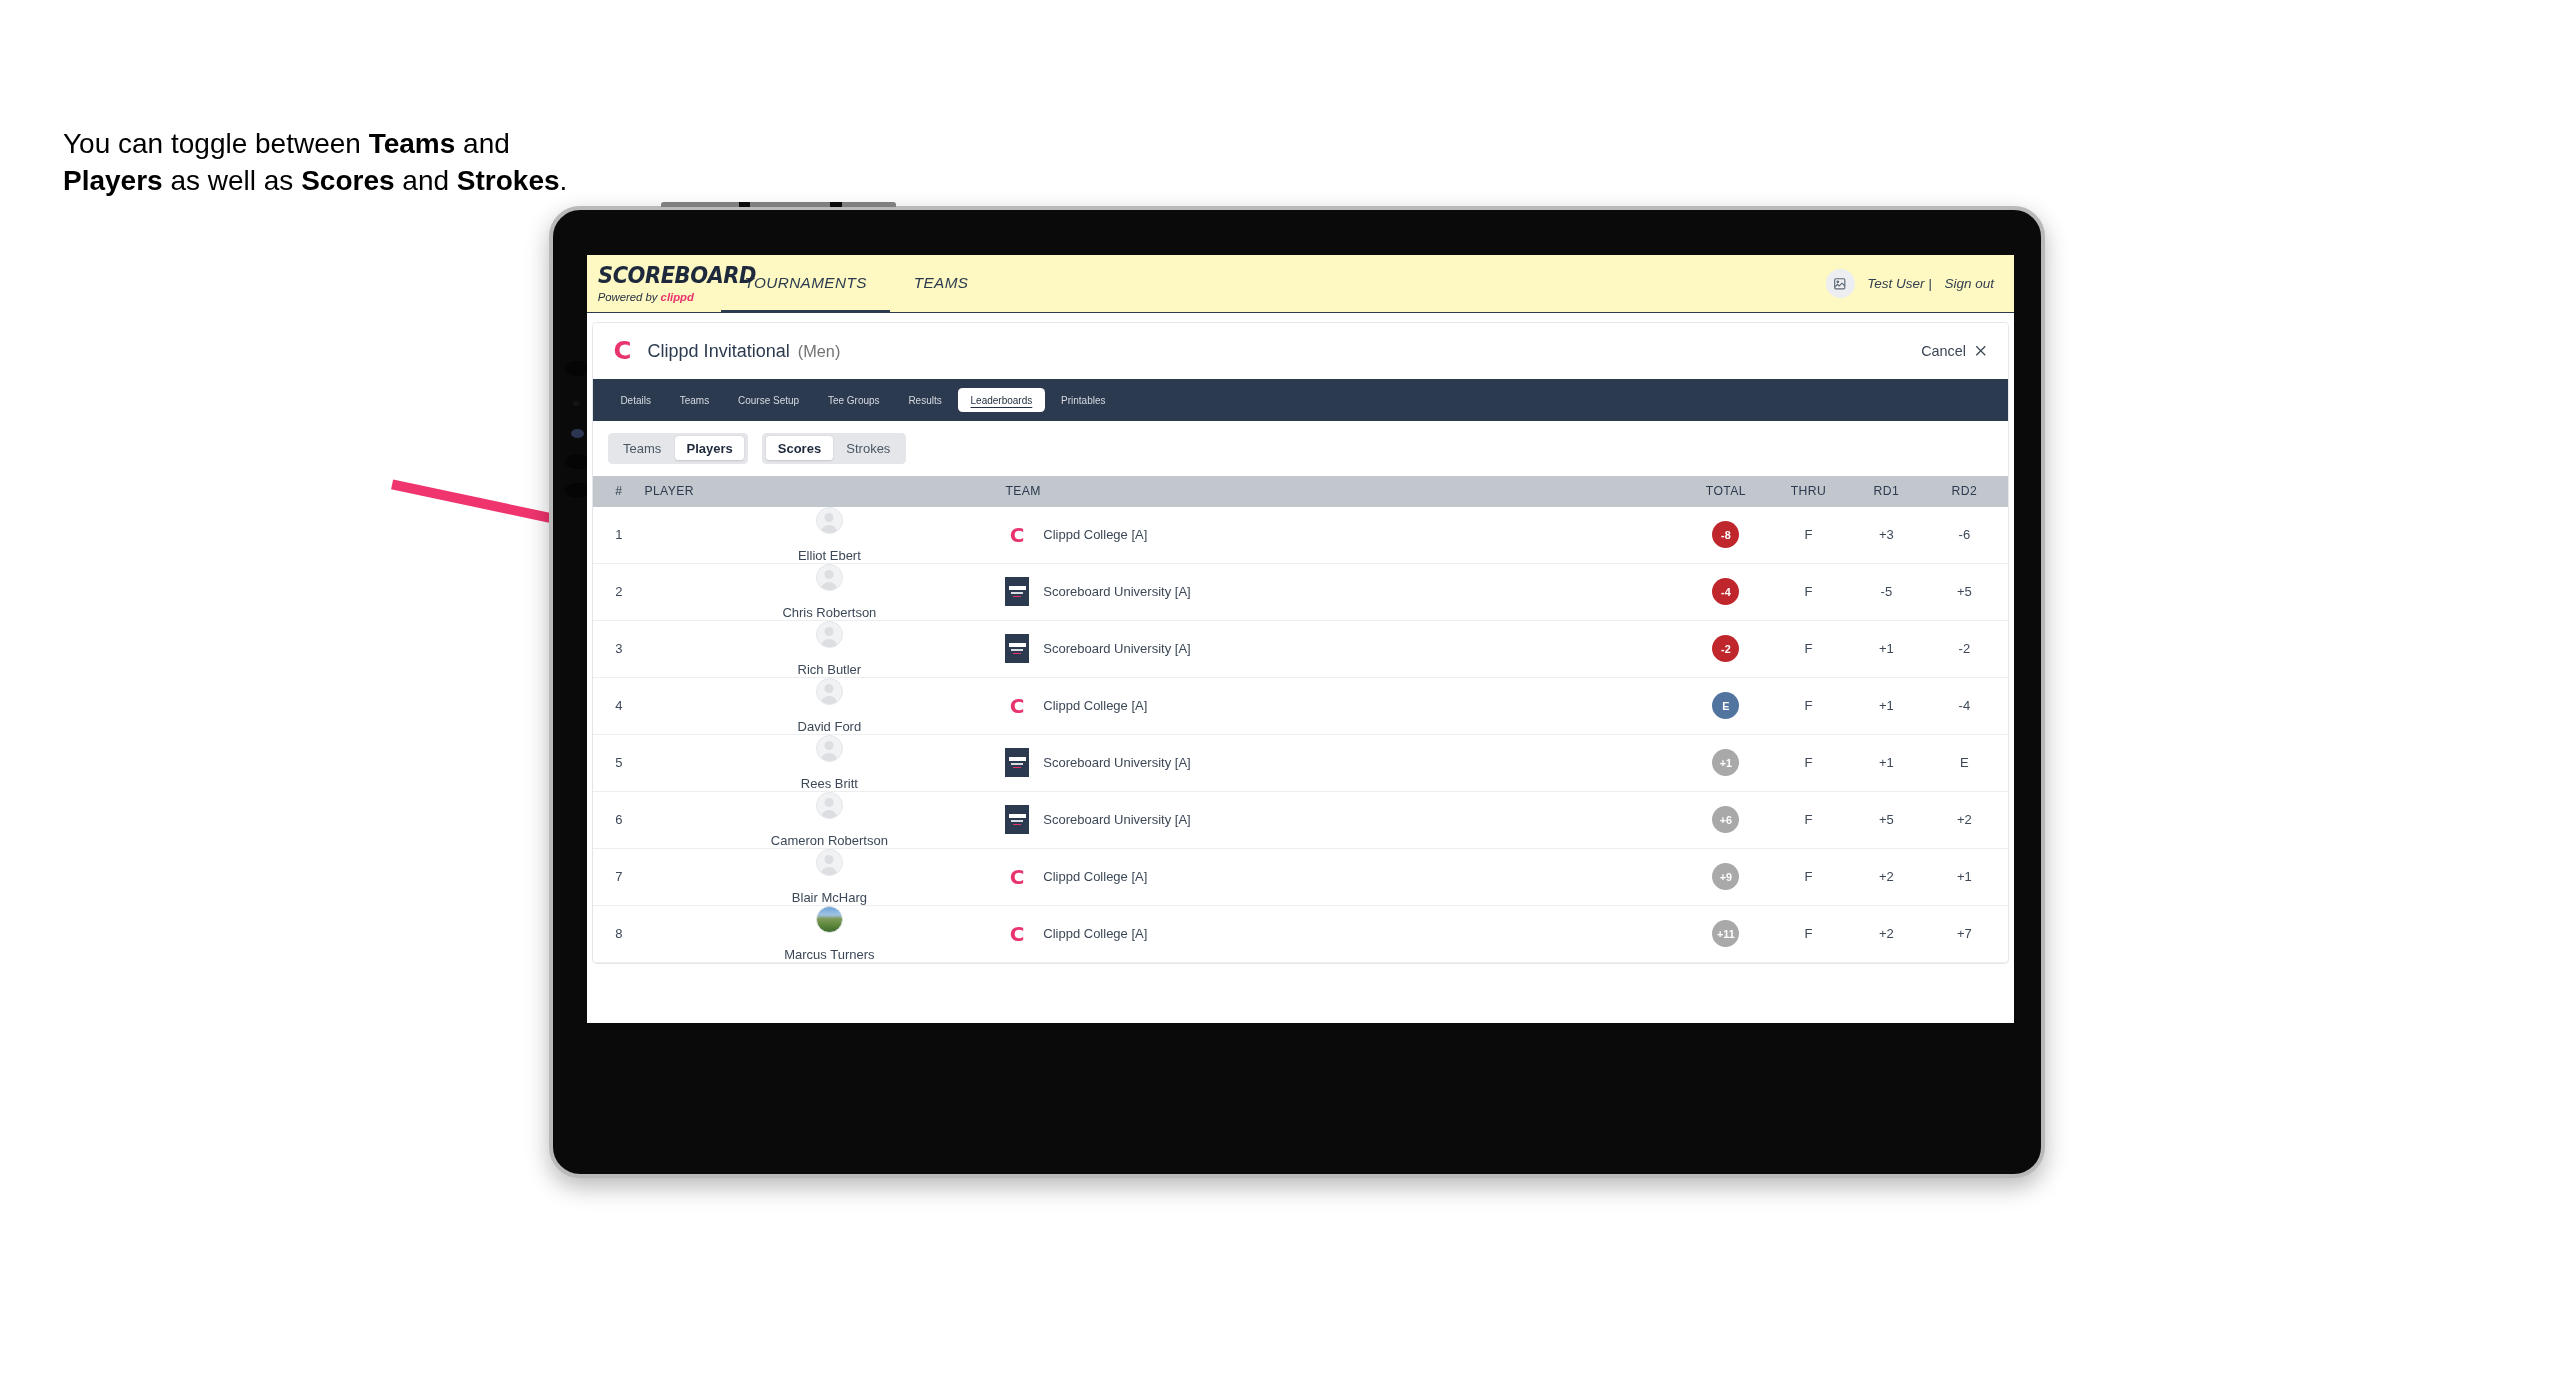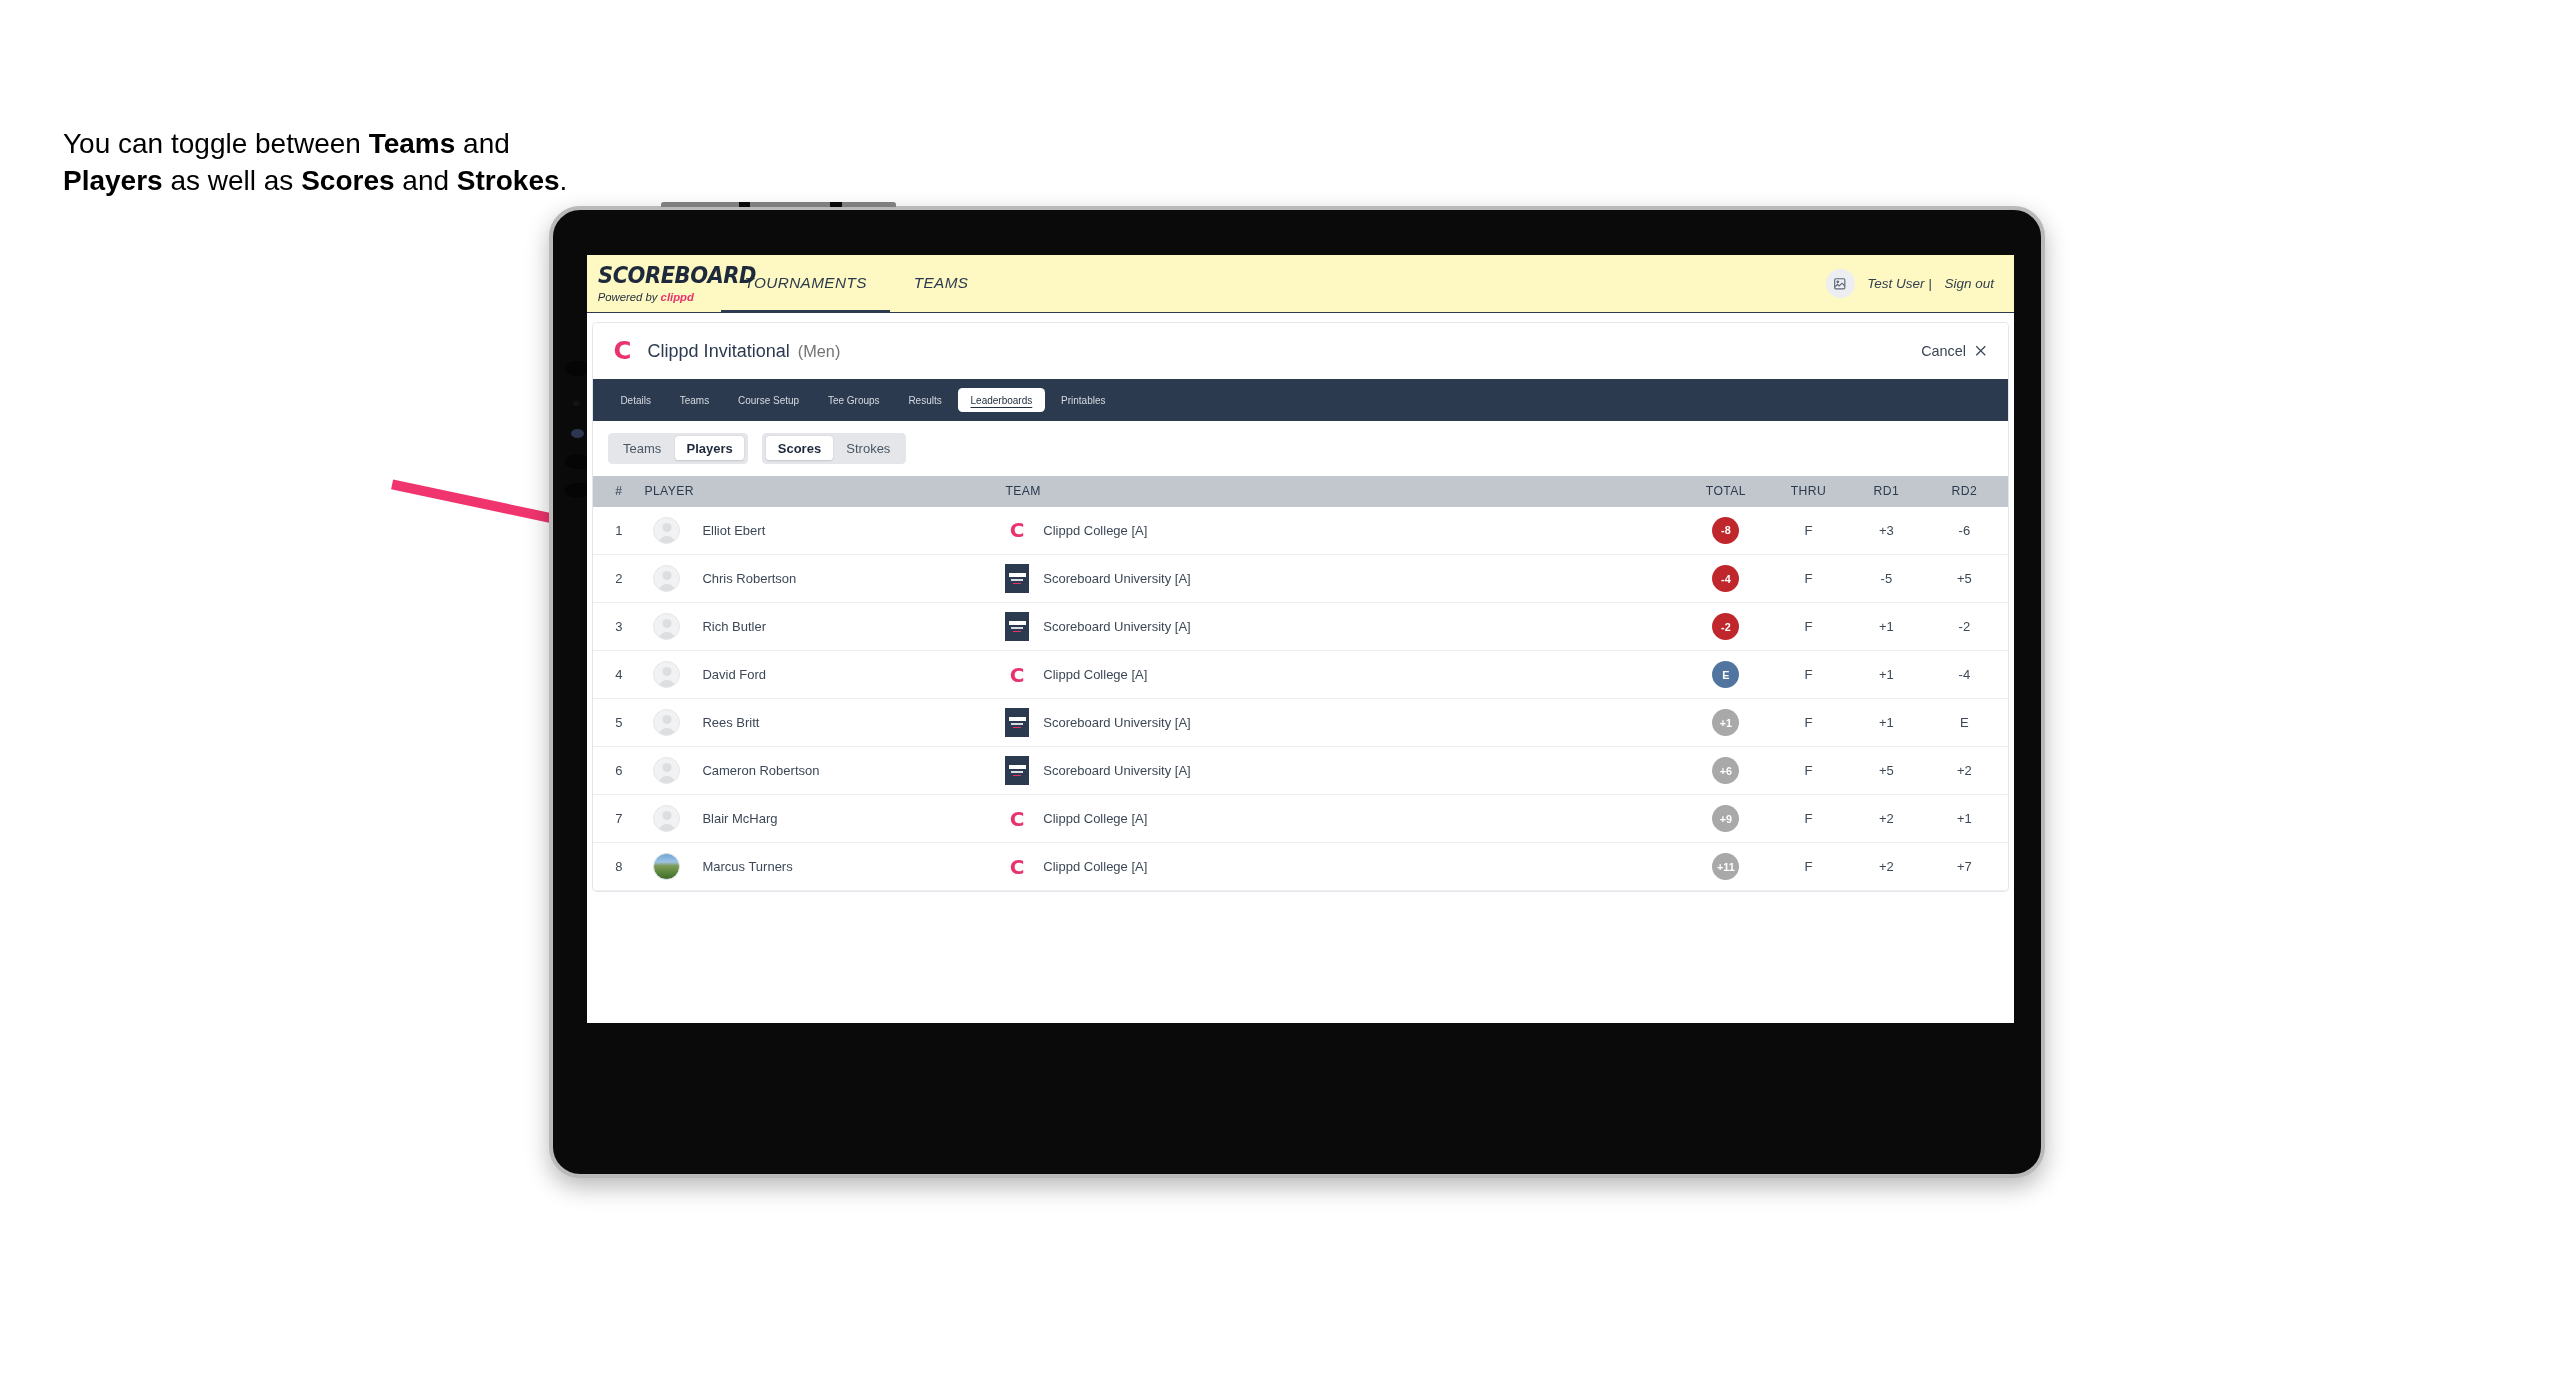--- a/index.html
+++ b/index.html
@@ -160,21 +160,21 @@
   }
   .c-rank  { width: 51px;  text-align: center !important; }
   .c-player{ width: 361px; }
   .c-team  { width: 533px; }
   .c-pad   { width: 144px; }
   .c-total { width: 87px;  text-align: center !important; }
   .c-thru  { width: 78px;  text-align: center !important; margin-top: 24px; }
   .c-rd    { width: 78px;  text-align: center !important; }
   #lb thead th.c-total, #lb thead th.c-thru, #lb thead th.c-rd { text-align: center; }
 
-  .player-cell { display: flex; align-items: center; gap: 22px; padding-left: 9px; }
+  .player-cell { display: flex; align-items: center; gap: 14px; padding-left: 9px; flex-direction: column; }
   .pl-avatar {
     width: 27px; height: 27px; border-radius: 50%;
     background: #f1f2f4; border: 0.9px solid #e4e6e9; position: relative; flex: none; overflow: hidden;
   }
   .pl-avatar .head {
     position: absolute; left: 50%; top: 5.4px; transform: translateX(-50%);
     width: 9px; height: 9px; border-radius: 50%; background: #dcdee1;
   }
   .pl-avatar .body {
     position: absolute; left: 50%; bottom: -5.4px; transform: translateX(-50%);

